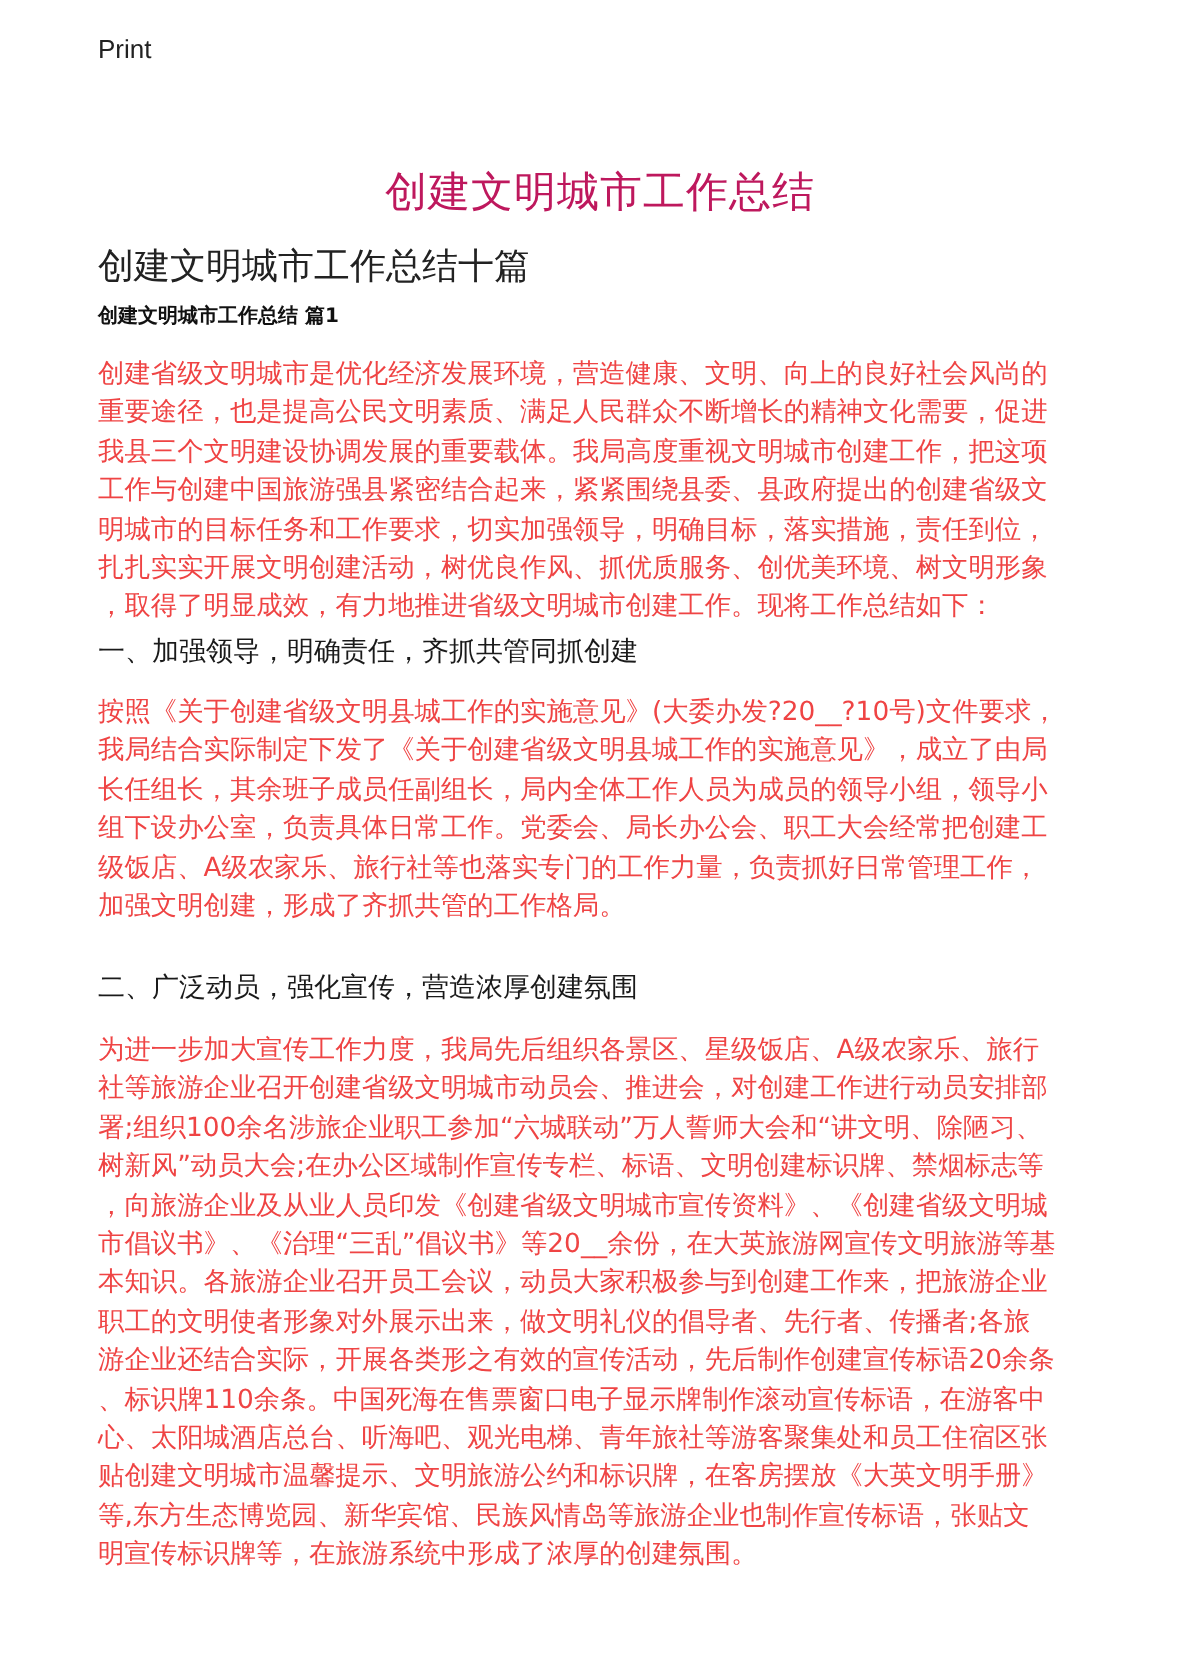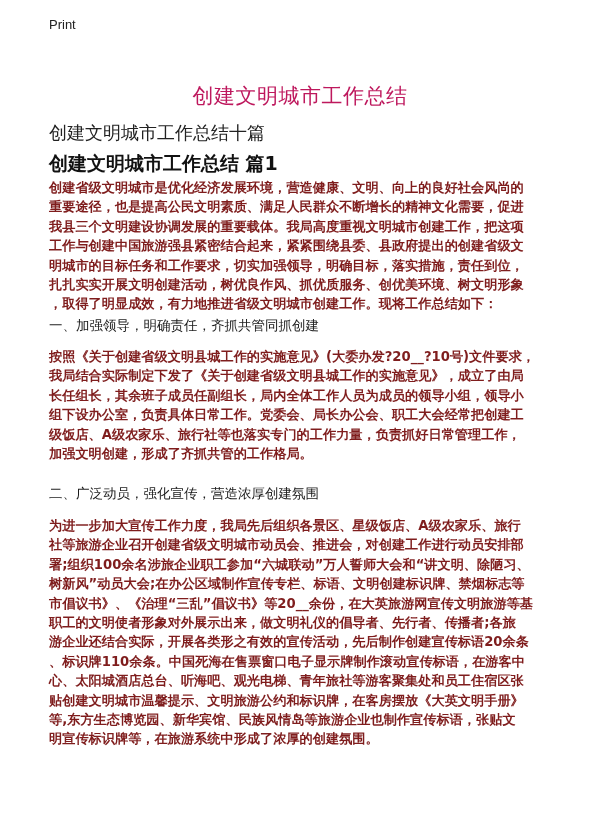--- a/index.html
+++ b/index.html
@@ -1,21 +1,21 @@
 <!DOCTYPE html>
 <html><head>
 <meta charset="utf-8">
 <style>
   html, body { margin: 0; padding: 0; background: #ffffff; }
   body { width: 600px; height: 828px; overflow: hidden; position: relative; color: #111; }
   .print-label { position: absolute; left: 49px; top: 17px; font-family: Liberation Sans, sans-serif; font-size: 13px; color: #222; }
   .doc-title { position: absolute; left: 0; width: 600px; top: 82px; text-align: center; font-family: "DejaVu Sans", sans-serif; font-size: 21px; color: #be185d; letter-spacing: 0.5px; }
   .subtitle { position: absolute; left: 49px; top: 121px; font-family: "DejaVu Sans", sans-serif; font-size: 18px; color: #222; }
-  .section-heading { position: absolute; left: 49px; top: 151px; font-family: "DejaVu Sans", sans-serif; font-size: 19px; font-weight: bold; color: #111; }
-  .para { position: absolute; left: 49px; width: 505px; font-family: "DejaVu Sans", sans-serif; font-size: 13.2px; line-height: 19.4px; color: #7f1d1d; font-weight: bold; }
+  .section-heading { position: absolute; left: 49px; top: 151px; font-family: "DejaVu Sans", sans-serif; font-size: 10px; font-weight: bold; color: #111; }
+  .para { position: absolute; left: 49px; width: 505px; font-family: "DejaVu Sans", sans-serif; font-size: 13.2px; line-height: 19.4px; color: #ef4444; }
   .para .line { display: block; white-space: nowrap; }
   .h2 { position: absolute; left: 49px; font-family: "DejaVu Sans", sans-serif; font-size: 13.5px; color: #1a1a1a; text-align: right; }
 </style>
 </head>
 <body>
 
 <div class="print-label">Print</div>
 
 <div class="doc-title">创建文明城市工作总结</div>
 
@@ -44,21 +44,23 @@
   <span class="line">加强文明创建，形成了齐抓共管的工作格局。</span>
 </div>
 
 <div class="h2" style="top:485px;">二、广泛动员，强化宣传，营造浓厚创建氛围</div>
 
 <div class="para" style="top:516px;">
   <span class="line">为进一步加大宣传工作力度，我局先后组织各景区、星级饭店、A级农家乐、旅行</span>
   <span class="line">社等旅游企业召开创建省级文明城市动员会、推进会，对创建工作进行动员安排部</span>
   <span class="line">署;组织100余名涉旅企业职工参加“六城联动”万人誓师大会和“讲文明、除陋习、</span>
   <span class="line">树新风”动员大会;在办公区域制作宣传专栏、标语、文明创建标识牌、禁烟标志等</span>
+  <span class="line">，向旅游企业及从业人员印发《创建省级文明城市宣传资料》、《创建省级文明城</span>
   <span class="line">市倡议书》、《治理“三乱”倡议书》等20__余份，在大英旅游网宣传文明旅游等基</span>
+  <span class="line">本知识。各旅游企业召开员工会议，动员大家积极参与到创建工作来，把旅游企业</span>
   <span class="line">职工的文明使者形象对外展示出来，做文明礼仪的倡导者、先行者、传播者;各旅</span>
   <span class="line">游企业还结合实际，开展各类形之有效的宣传活动，先后制作创建宣传标语20余条</span>
   <span class="line">、标识牌110余条。中国死海在售票窗口电子显示牌制作滚动宣传标语，在游客中</span>
   <span class="line">心、太阳城酒店总台、听海吧、观光电梯、青年旅社等游客聚集处和员工住宿区张</span>
   <span class="line">贴创建文明城市温馨提示、文明旅游公约和标识牌，在客房摆放《大英文明手册》</span>
   <span class="line">等,东方生态博览园、新华宾馆、民族风情岛等旅游企业也制作宣传标语，张贴文</span>
   <span class="line">明宣传标识牌等，在旅游系统中形成了浓厚的创建氛围。</span>
 </div>
 
 </body></html>

